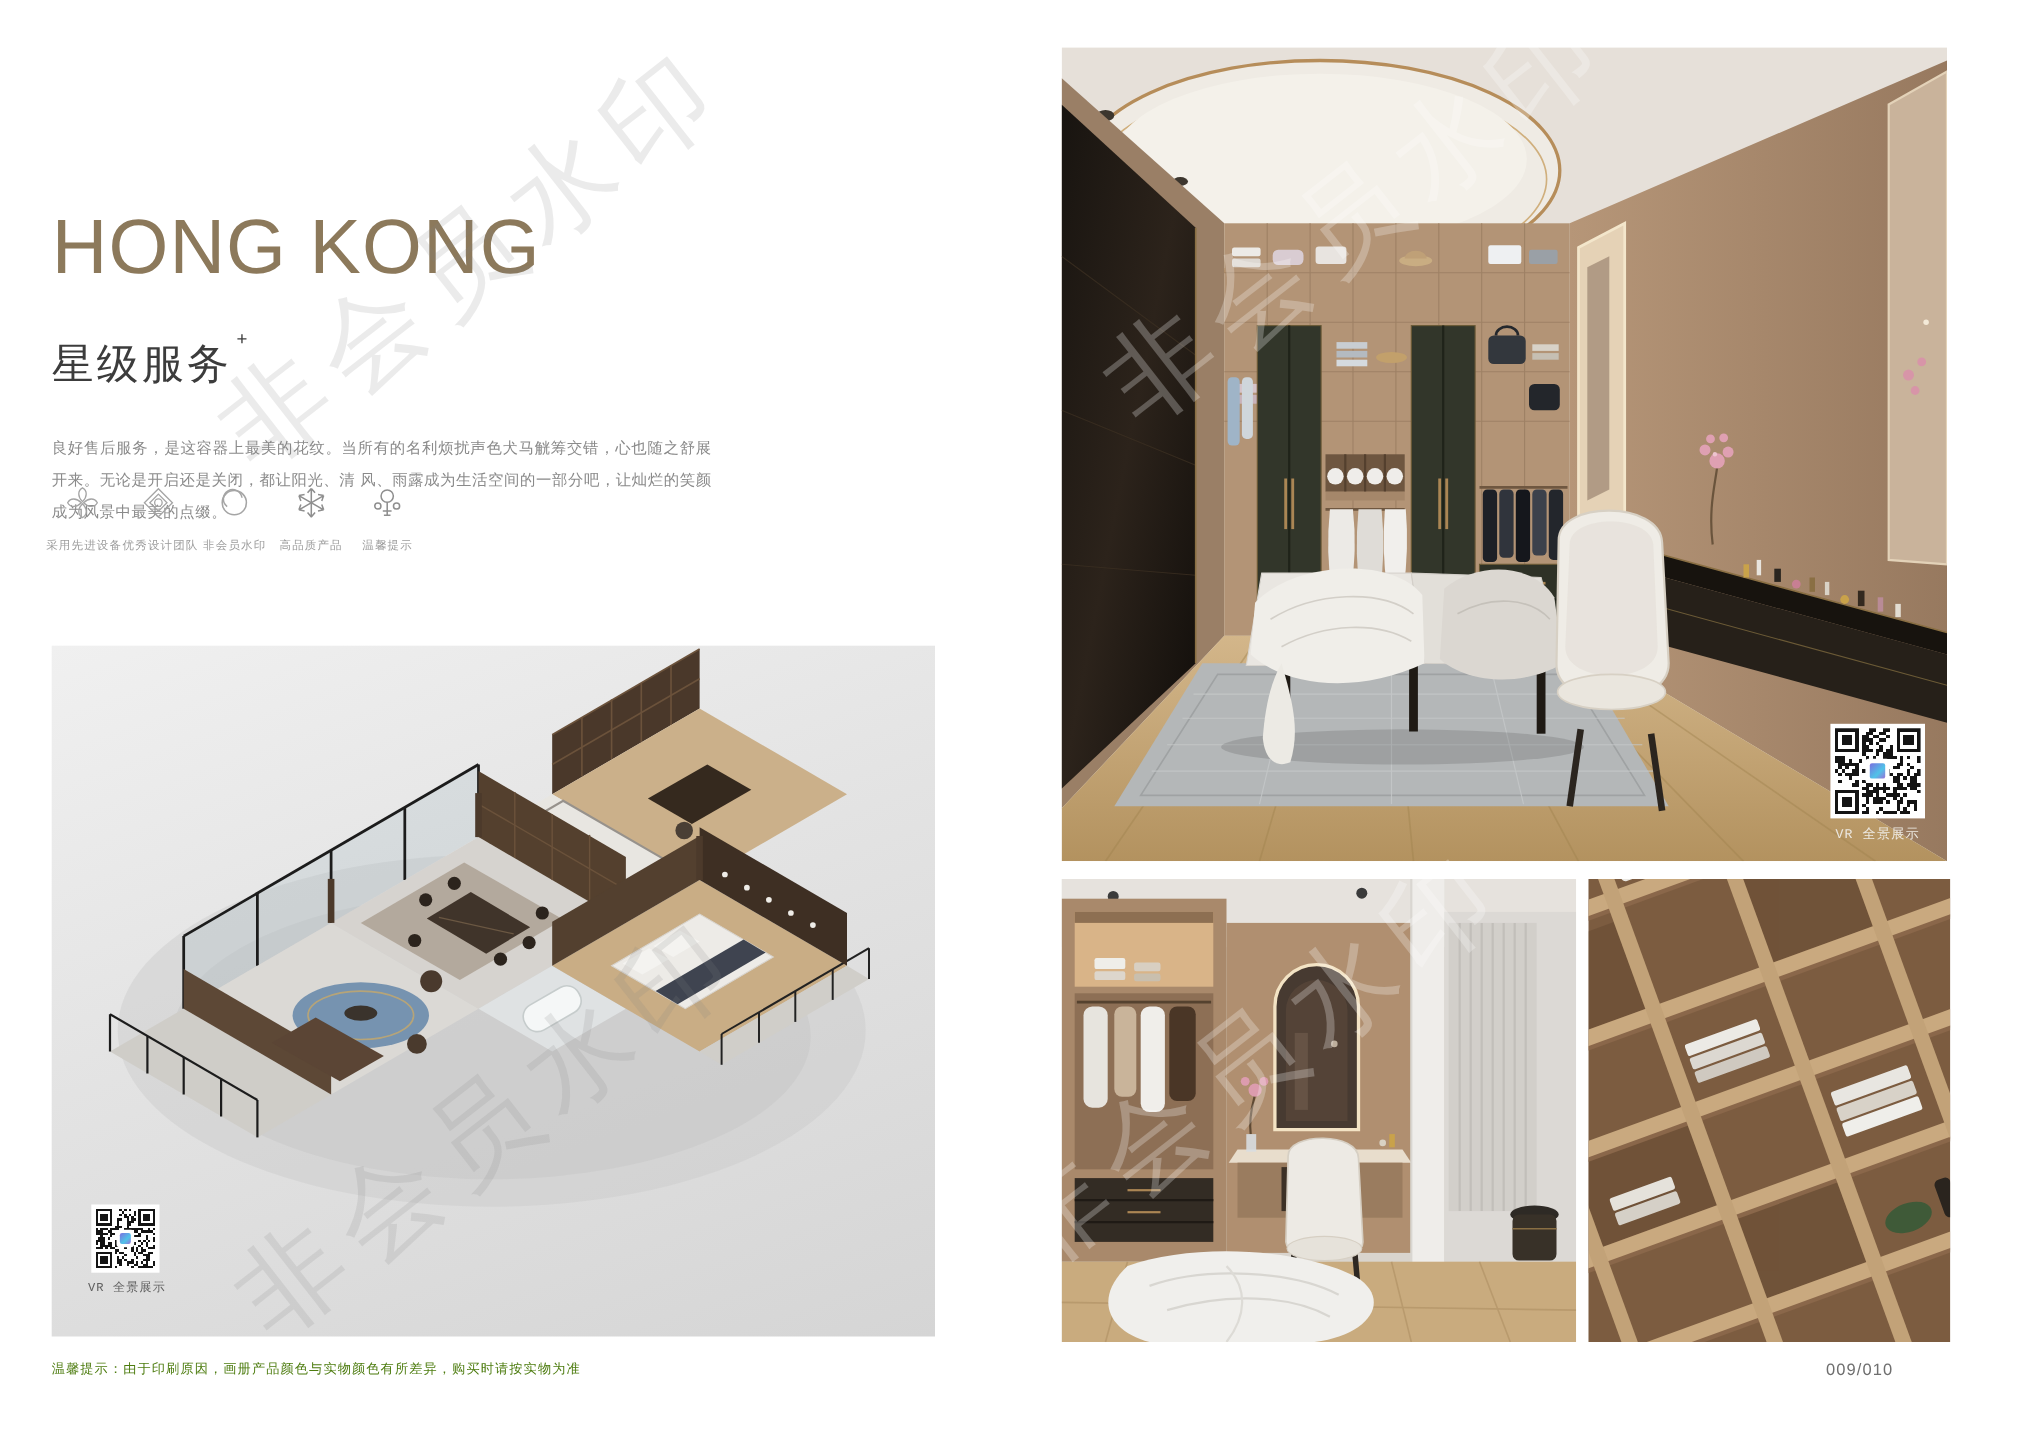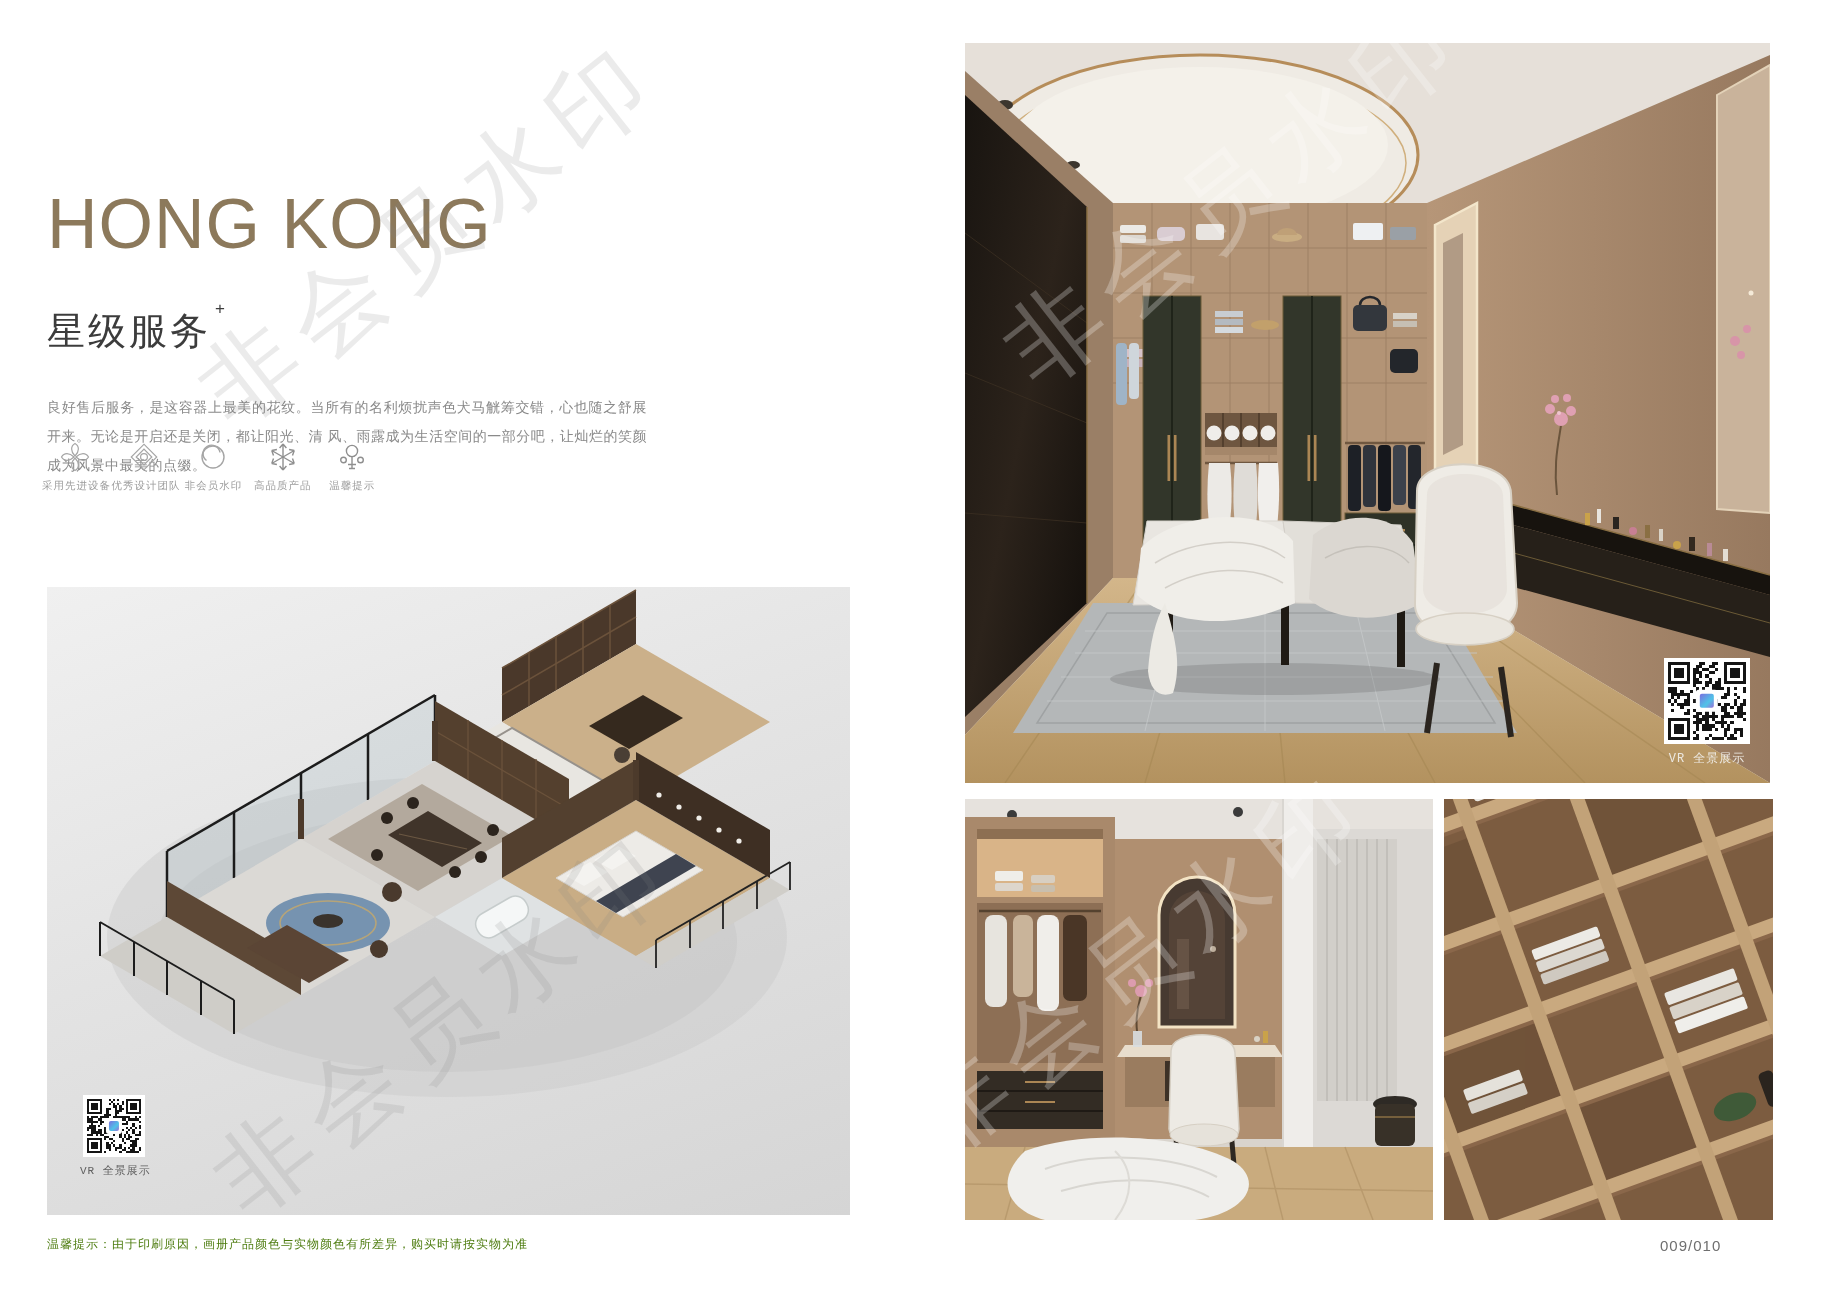--- a/index.html
+++ b/index.html
@@ -8,21 +8,21 @@
   
   .title{position:absolute;left:47px;top:148px;color:#8c795b;font-size:70px;line-height:58px;
          font-weight:400;letter-spacing:1px;}
   .subtitle{position:absolute;left:47px;top:306px;color:#3c3c3c;font-size:38px;letter-spacing:3px;font-weight:500;}
   .subtitle sup{font-size:17px;position:relative;top:-16px;left:4px;color:#3c3c3c;}
   .desc{position:absolute;left:47px;top:379px;width:600px;color:#8a8a8a;font-size:14px;
         line-height:29px;text-align:justify;letter-spacing:.5px;}
   .features{position:absolute;left:42px;top:441px;white-space:nowrap;}
   .feat{display:inline-block;width:65px;text-align:center;vertical-align:top;}
   .feat .ficon{display:block;margin:0 auto;}
-  .feat .flabel{display:block;margin-top:6px;font-size:10.5px;color:#9c9c9c;letter-spacing:1px;}
+  .feat .flabel{display:block;margin-top:16px;font-size:10.5px;color:#9c9c9c;letter-spacing:1px;}
   
   .plan-panel{position:absolute;left:47px;top:587px;width:803px;height:628px;
               background:linear-gradient(160deg,#f0f0f0 0%,#e3e3e3 45%,#d5d5d5 100%);}
   .photo{position:absolute;overflow:hidden;}
   .photo svg{display:block;width:100%;height:100%;}
   .photo-big{left:965px;top:43px;width:805px;height:740px;}
   .photo-bl{left:965px;top:799px;width:468px;height:421px;}
   .photo-br{left:1444px;top:799px;width:329px;height:421px;}
   
   .qr{position:absolute;background:#fff;padding:4px;box-sizing:border-box;}

